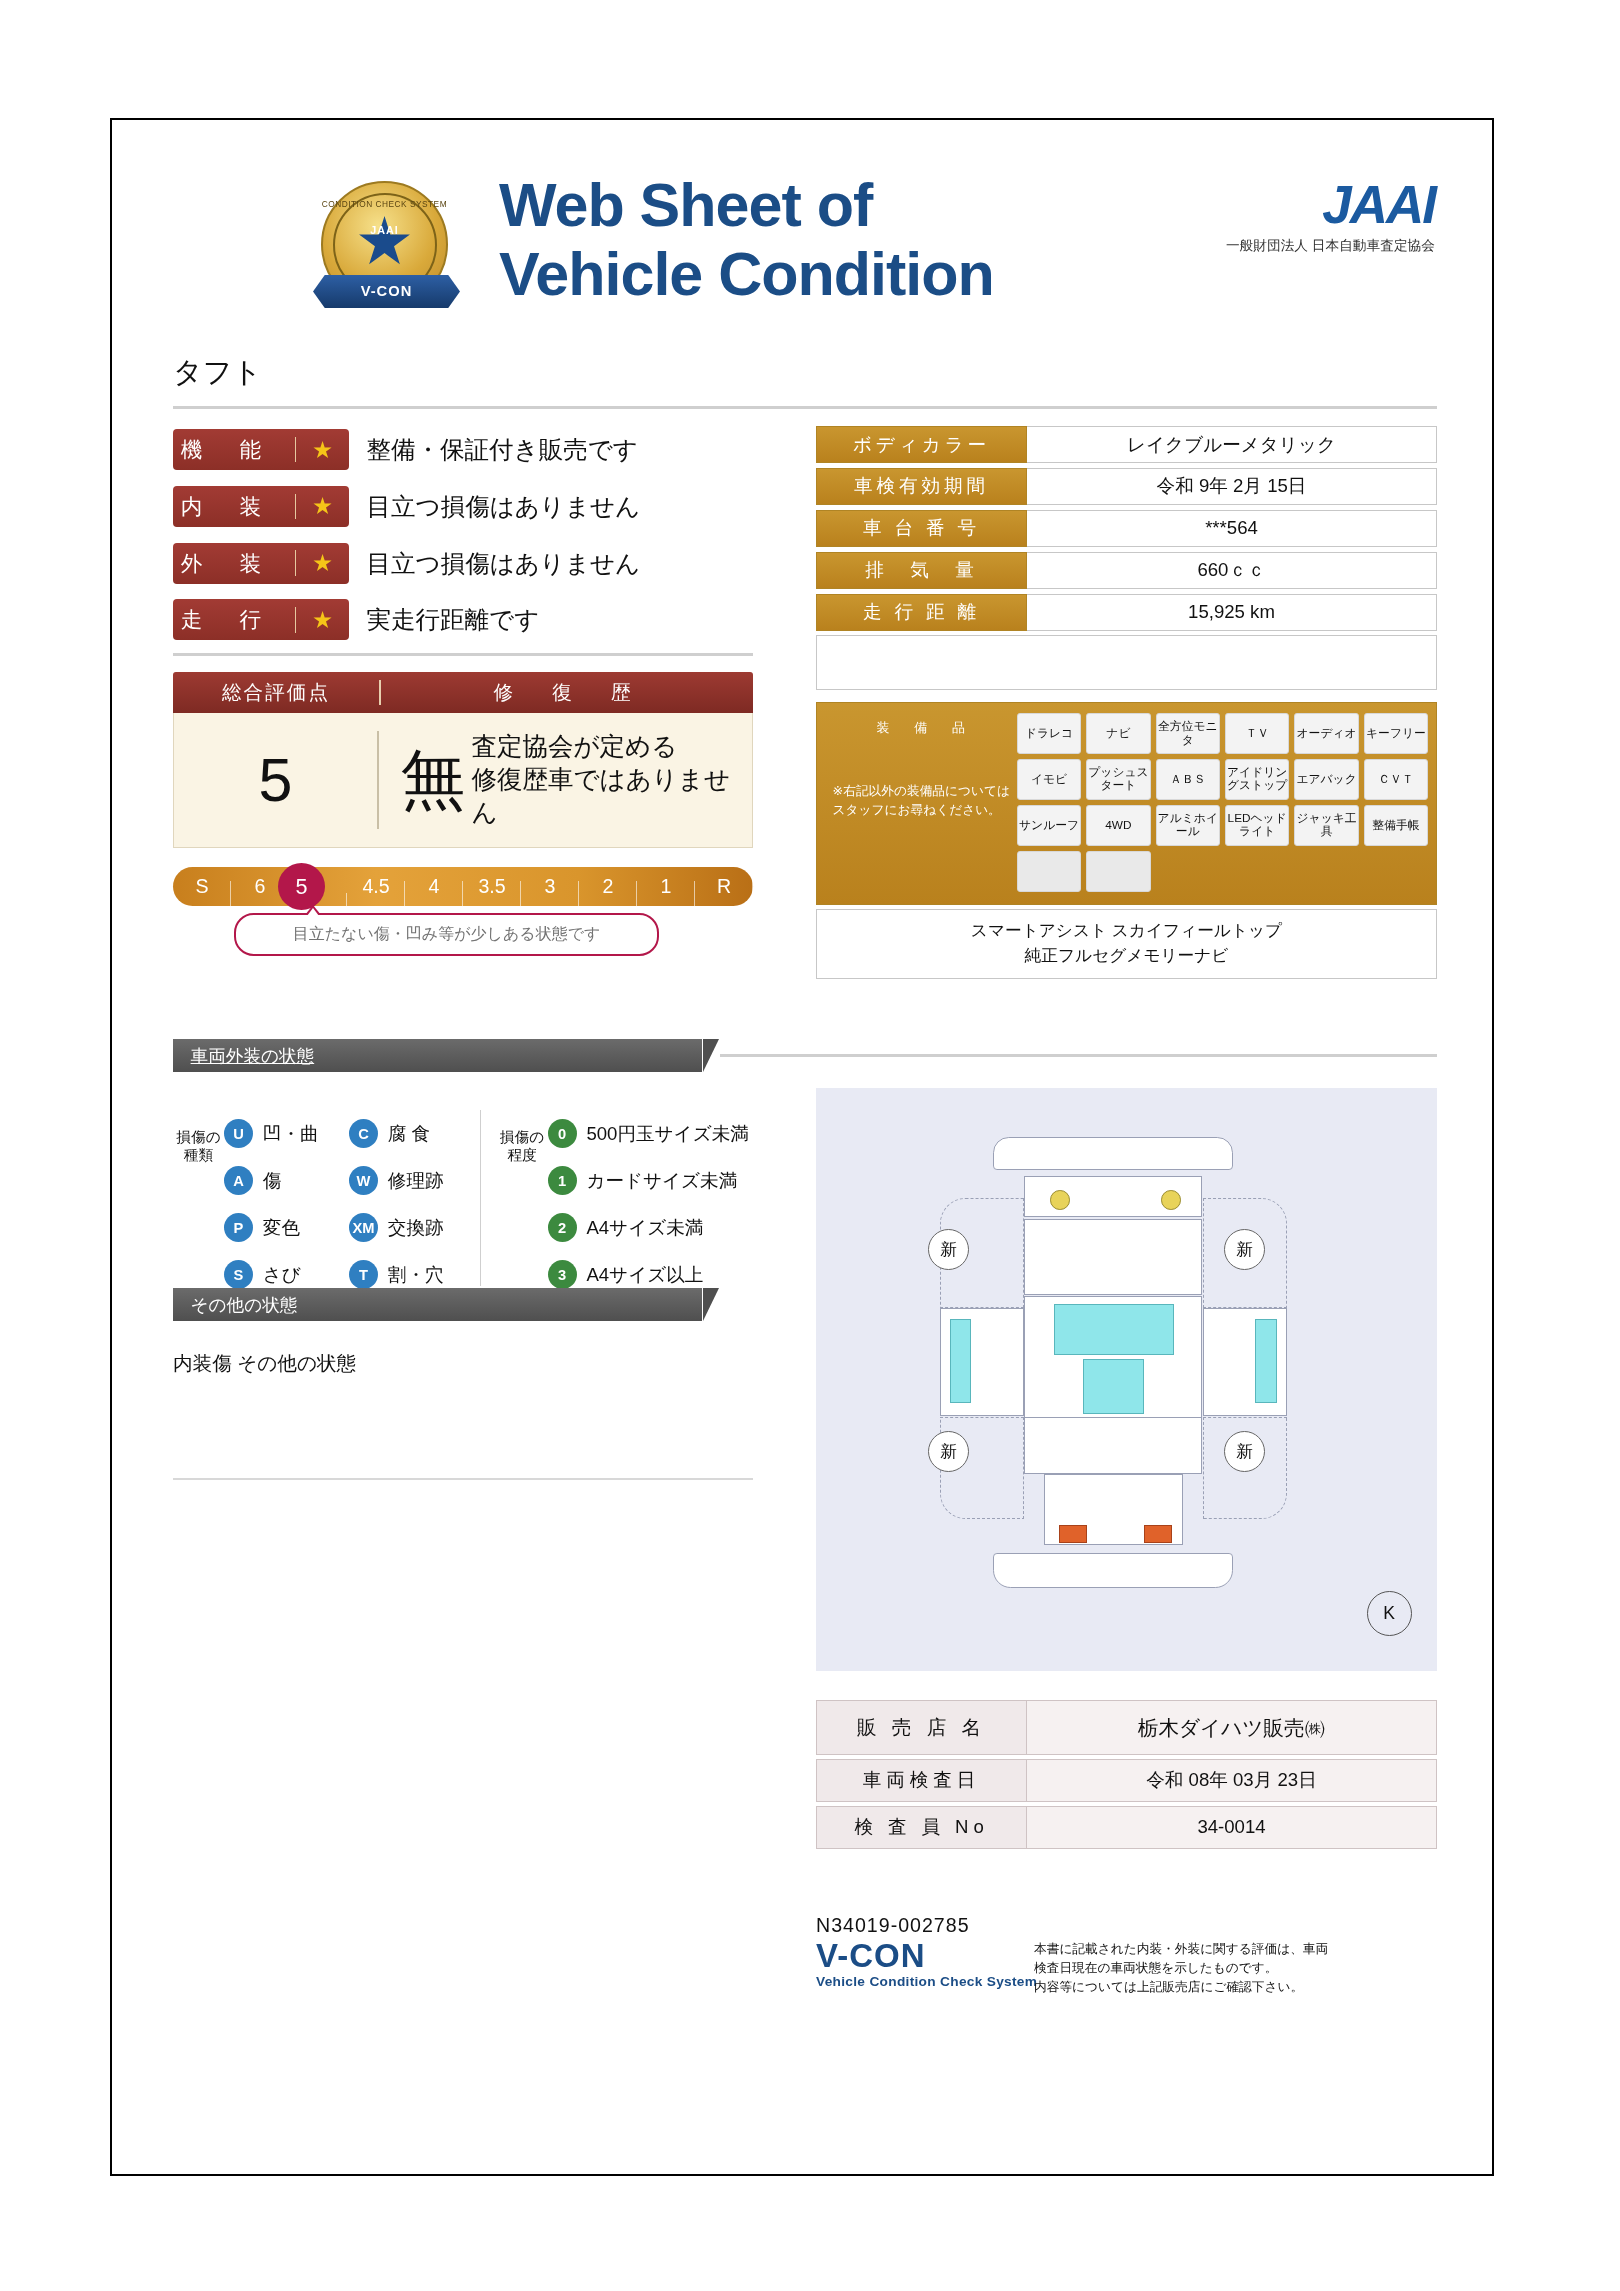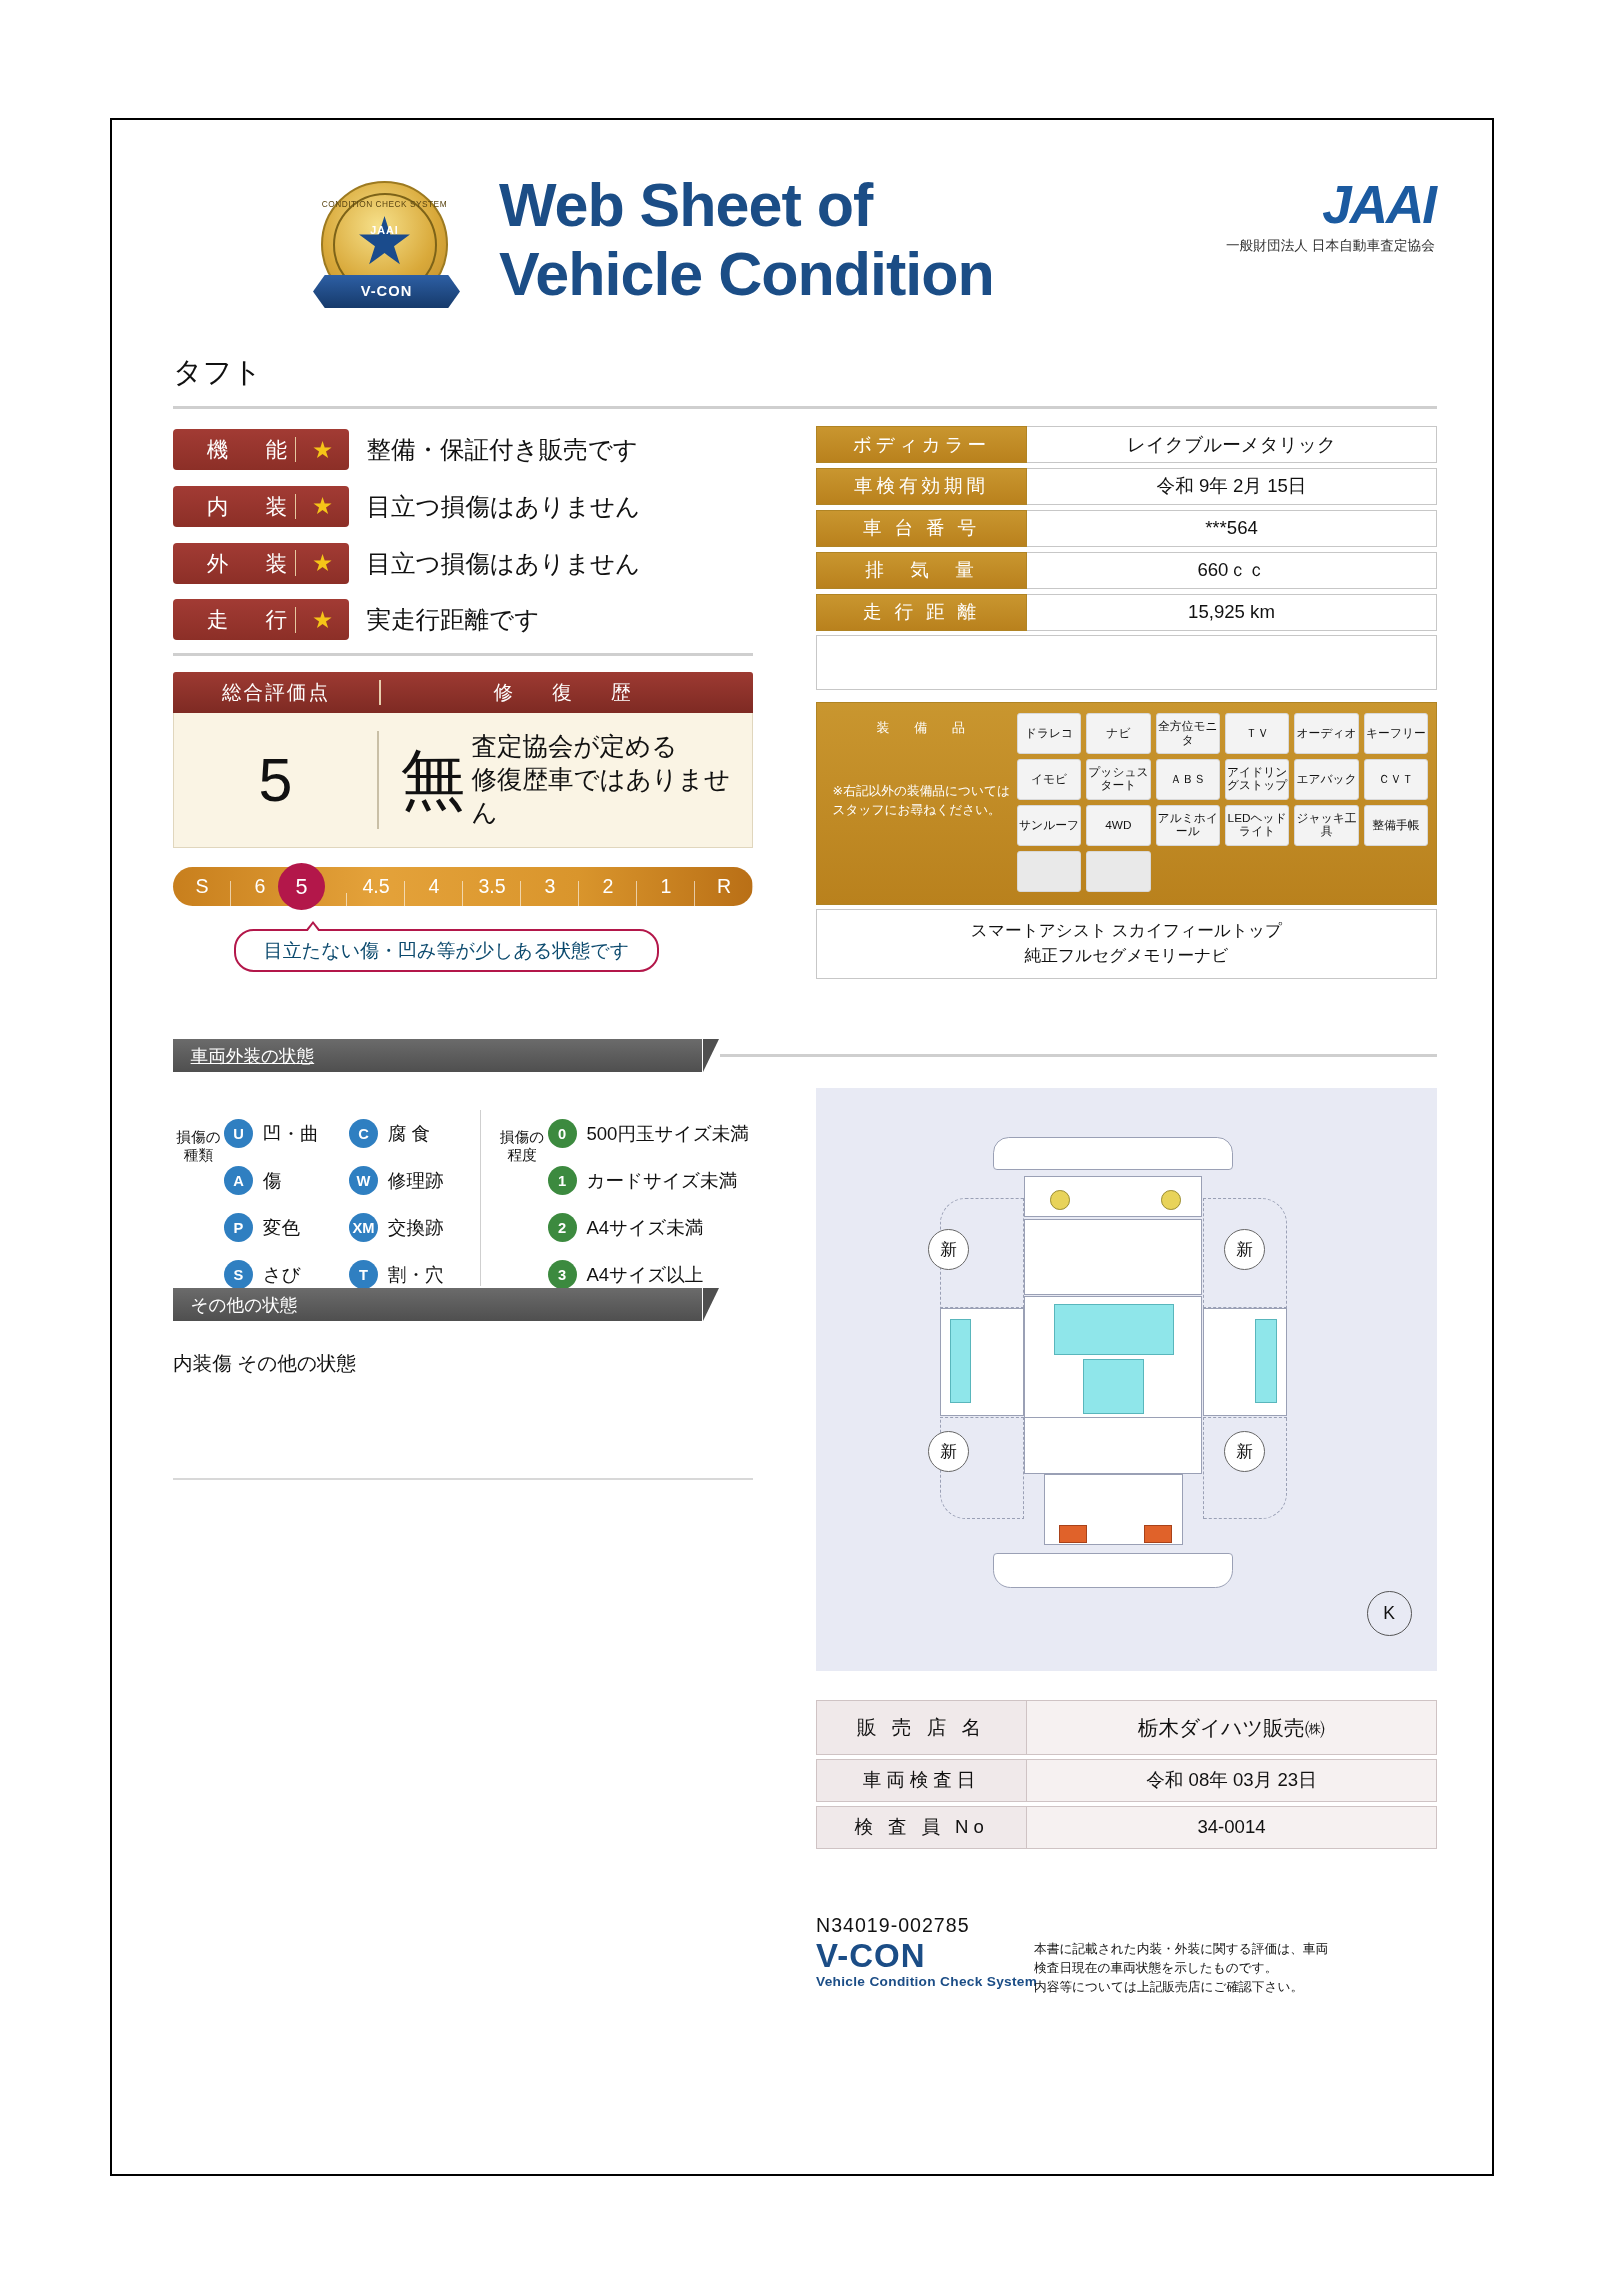--- a/index.html
+++ b/index.html
@@ -20,21 +20,21 @@
   .jaai{position:absolute;right:57px;top:54px;text-align:right;}
   .jaai-mark{font-size:53px;font-weight:bold;color:#1b5aa0;font-style:italic;letter-spacing:-2px;}
   .jaai-sub{font-size:13.7px;color:#333;margin-top:2px;}
   .carname{position:absolute;left:61px;top:233px;font-size:29px;color:#111;}
   .hr-top{position:absolute;left:61px;top:286px;width:1264px;height:2.9px;background:#cfcfcf;}
 
   
   .lcol{position:absolute;left:61px;top:306px;width:598px;}
   .rate-row{display:flex;align-items:center;height:47px;margin-bottom:9.8px;}
   .rate-lbl{width:176px;height:41px;border-radius:3.9px;background:linear-gradient(#a23b34,#8c2f27);color:#fff;display:flex;align-items:center;box-sizing:border-box;}
-  .rate-lbl span.t{flex:1;text-align:right;font-size:21.6px;letter-spacing:7.8px;padding-left:7.8px;}
+  .rate-lbl span.t{flex:1;text-align:left;font-size:21.6px;letter-spacing:7.8px;padding-left:7.8px;}
   .rate-lbl span.bar{width:1px;height:25.5px;background:#e6c9a0;}
   .rate-lbl span.star{width:53px;text-align:center;font-size:23.5px;color:#f5c518;}
   .rate-txt{margin-left:17.6px;font-size:24.5px;color:#111;}
   .hr-mid{margin-top:5.9px;width:580px;height:2.9px;background:#cfcfcf;}
 
   
   .score-head{margin-top:15.7px;width:580px;height:41px;background:linear-gradient(#9d3a32,#7e2a23);color:#fff;display:flex;align-items:center;border-radius:2.9px 2.9px 0 0;}
   .score-head .a{width:206px;text-align:center;font-size:19.6px;letter-spacing:2px;}
   .score-head .sep{width:2px;height:25.5px;background:#e8cfae;}
   .score-head .b{flex:1;text-align:center;font-size:19.6px;letter-spacing:9.8px;}
@@ -42,21 +42,21 @@
   .score-num{width:206px;text-align:center;font-size:61px;color:#111;}
   .score-sep{width:2px;height:98px;background:#c9bfa6;}
   .score-kanji{font-size:65px;color:#111;margin:0 5.9px 0 21.6px;}
   .score-lines{font-size:25.5px;color:#111;line-height:1.3;}
 
   
   .scale{margin-top:19.6px;width:580px;height:39px;border-radius:19.6px;background:linear-gradient(90deg,#c87f1d,#e4a23a 35%,#d9952c 70%,#b96f16);display:flex;align-items:center;justify-content:space-around;color:#fff;font-size:19.6px;position:relative;}
   .scale .cell{flex:1;text-align:center;position:relative;}
   .scale .cell:not(:last-child):after{content:"";position:absolute;right:0;top:5.9px;width:1px;height:27.4px;background:rgba(255,255,255,.6);}
   .scale .sel{position:absolute;left:105px;top:-3.9px;width:47px;height:47px;border-radius:50%;background:#b3174a;color:#fff;font-size:21.6px;display:flex;align-items:center;justify-content:center;}
-  .callout{margin-top:23px;margin-left:61px;width:421px;height:39px;border:2px solid #b3174a;border-radius:19.6px;display:flex;align-items:center;justify-content:center;font-size:19px;color:#0c4a6e;position:relative;}
+  .callout{margin-top:7px;margin-left:61px;width:421px;height:39px;border:2px solid #b3174a;border-radius:19.6px;display:flex;align-items:center;justify-content:center;font-size:16px;color:#737373;position:relative;}
   .callout:before{content:"";position:absolute;left:69px;top:-10.8px;border-left:8.8px solid transparent;border-right:8.8px solid transparent;border-bottom:10.8px solid #b3174a;}
   .callout:after{content:"";position:absolute;left:71px;top:-7.8px;border-left:6.9px solid transparent;border-right:6.9px solid transparent;border-bottom:8.8px solid #fff;}
 
   
   .rcol{position:absolute;left:704px;top:306px;width:621px;}
   .inf-row{display:flex;height:37px;margin-bottom:4.9px;}
   .inf-k{width:211px;background:linear-gradient(#c9962f,#b9811d);color:#fff;font-size:18.6px;display:flex;align-items:center;justify-content:center;letter-spacing:3.9px;border:1px solid #b08424;box-sizing:border-box;}
   .inf-v{flex:1;border:1px solid #c7c7c7;border-left:none;box-sizing:border-box;display:flex;align-items:center;justify-content:center;font-size:18.6px;color:#111;background:#fff;}
   .inf-blank{height:55px;border:1px solid #c7c7c7;box-sizing:border-box;margin-top:3.9px;background:#fff;}
 

